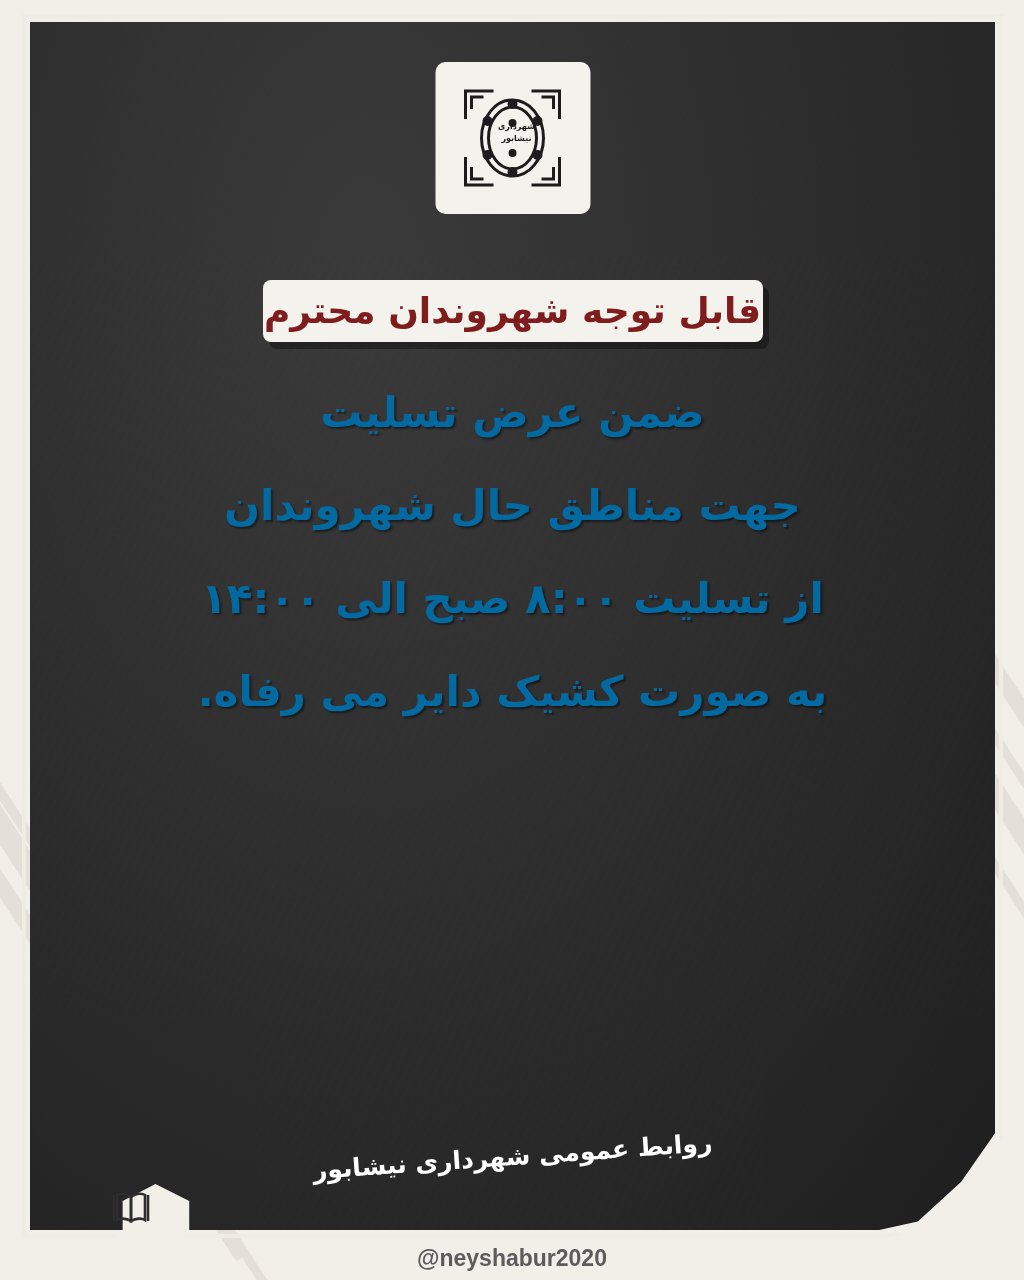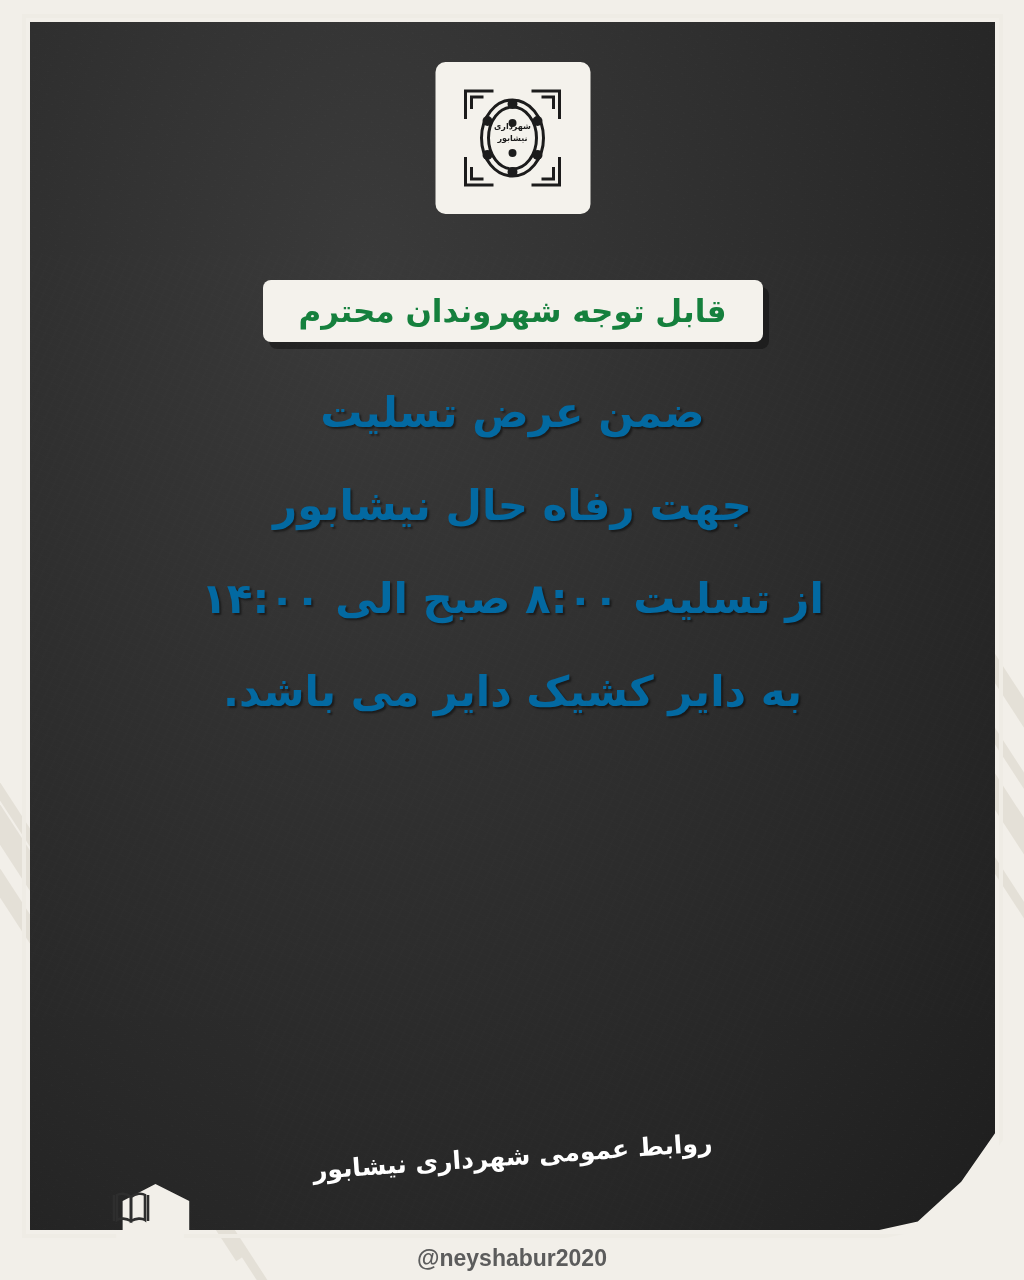--- a/index.html
+++ b/index.html
@@ -116,42 +116,43 @@
   #logo-plate svg { display: block; }
   .logo-txt {
     position: absolute;
     left: 50%;
     transform: translateX(-50%);
     color: #1c1c1c;
     font-size: 8px;
     font-weight: bold;
     letter-spacing: 0;
     white-space: nowrap;
+    padding-left: 8px;
   }
   .logo-txt.l1 { top: 60px; }
   .logo-txt.l2 { top: 72px; }
 
   
   #ribbon {
     position: absolute;
     left: 50%;
     transform: translateX(-50%);
     top: 258px;
     width: 500px;
     height: 62px;
     background: #f4f2ec;
     border-radius: 8px;
     display: flex;
     align-items: center;
     justify-content: center;
     box-shadow: 6px 7px 0 rgba(0,0,0,.35);
   }
   #ribbon-text {
-    color: #15803d;
-    font-size: 31px;
+    color: #7f1d1d;
+    font-size: 36px;
     font-weight: bold;
     direction: rtl;
     white-space: nowrap;
     line-height: 1;
   }
 
   
   #body-text {
     position: absolute;
     left: 0;
@@ -252,23 +253,23 @@
       <span class="logo-txt l1">شهرداری</span>
       <span class="logo-txt l2">نیشابور</span>
     </div>
 
     <div id="ribbon">
       <span id="ribbon-text">قابل توجه شهروندان محترم</span>
     </div>
 
     <div id="body-text">
       <div class="line">ضمن عرض تسلیت</div>
-      <div class="line">جهت رفاه حال نیشابور</div>
+      <div class="line">جهت مناطق حال شهروندان</div>
       <div class="line">از تسلیت ۸:۰۰ صبح الی ۱۴:۰۰</div>
-      <div class="line">به دایر کشیک دایر می باشد.</div>
+      <div class="line">به صورت کشیک دایر می رفاه.</div>
     </div>
 
     <div id="signature">روابط عمومی شهرداری نیشابور</div>
   </div>
 
   <div id="book-icon">
     <svg width="46" height="46" viewBox="0 0 46 46">
       <g fill="none" stroke="#2e2e2e" stroke-width="2.6">
         <path d="M6 10 L6 36 M40 10 L40 36"></path>
         <path d="M23 12 C18 8, 12 8, 9 10 L9 35 C12 33, 18 33, 23 36 Z"></path>

